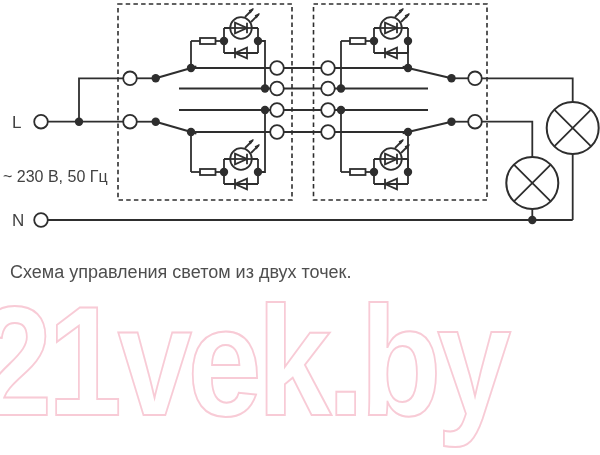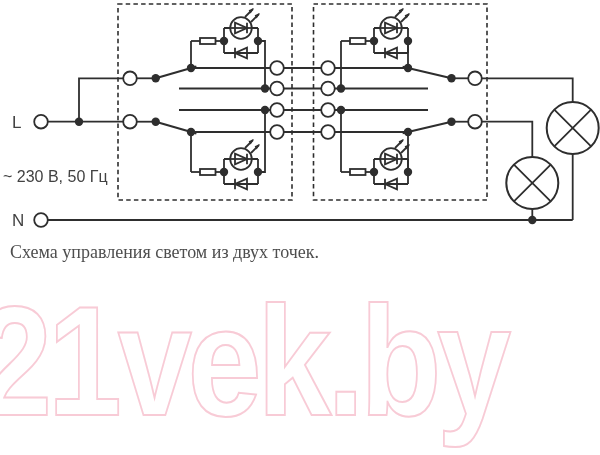--- a/index.html
+++ b/index.html
@@ -9,23 +9,22 @@
   }
   .diagram-svg{position:absolute;left:0;top:0;}
   .wire{stroke:#2e2e2e;stroke-width:1.8;fill:none;}
   .lever{stroke:#2e2e2e;stroke-width:2.1;fill:none;}
   .dashedbox{stroke:#2e2e2e;stroke-width:1.6;fill:none;stroke-dasharray:4.5 3.2;}
   .term{stroke:#2e2e2e;stroke-width:1.8;fill:#ffffff;}
   .dot{fill:#2e2e2e;stroke:none;}
   .lamp{stroke:#2e2e2e;stroke-width:2;fill:#ffffff;}
   .svgtext{fill:#424242;}
   .caption{
-    position:absolute;left:10px;top:242px;font-size:18px;color:#4e4e4e;
+    position:absolute;left:10px;top:262px;font-size:18px;color:#4e4e4e;
     white-space:nowrap;
-    font-family:Liberation Serif, serif;
   }
   .watermark{
     position:absolute;left:-22px;top:284px;line-height:1;white-space:nowrap;
     font-size:155px;font-weight:bold;letter-spacing:-5px;
     color:transparent;-webkit-text-stroke:2px #f8cbd6;
     transform:scaleX(0.86);transform-origin:left top;
   }
 </style>
 </head>
 <body>

